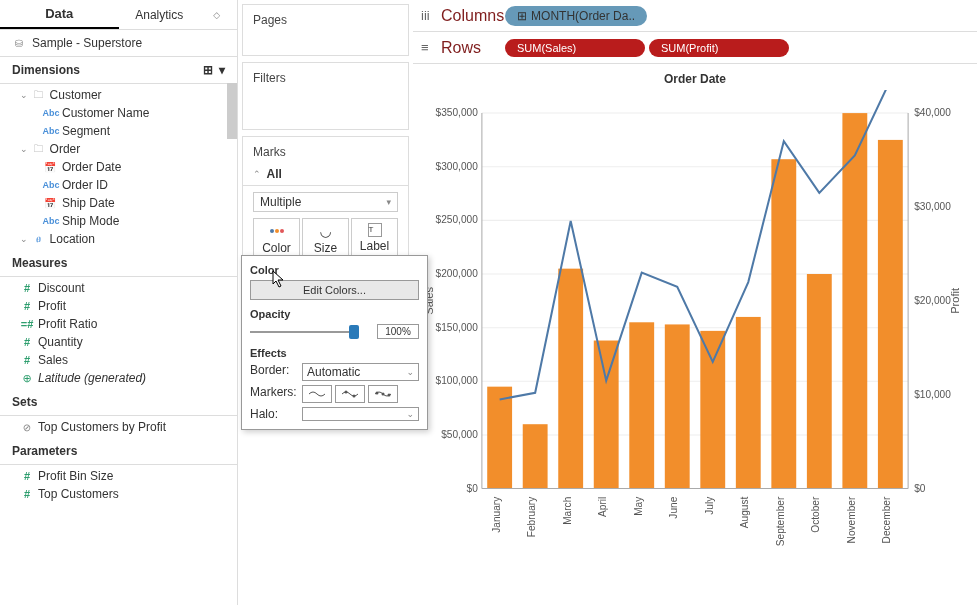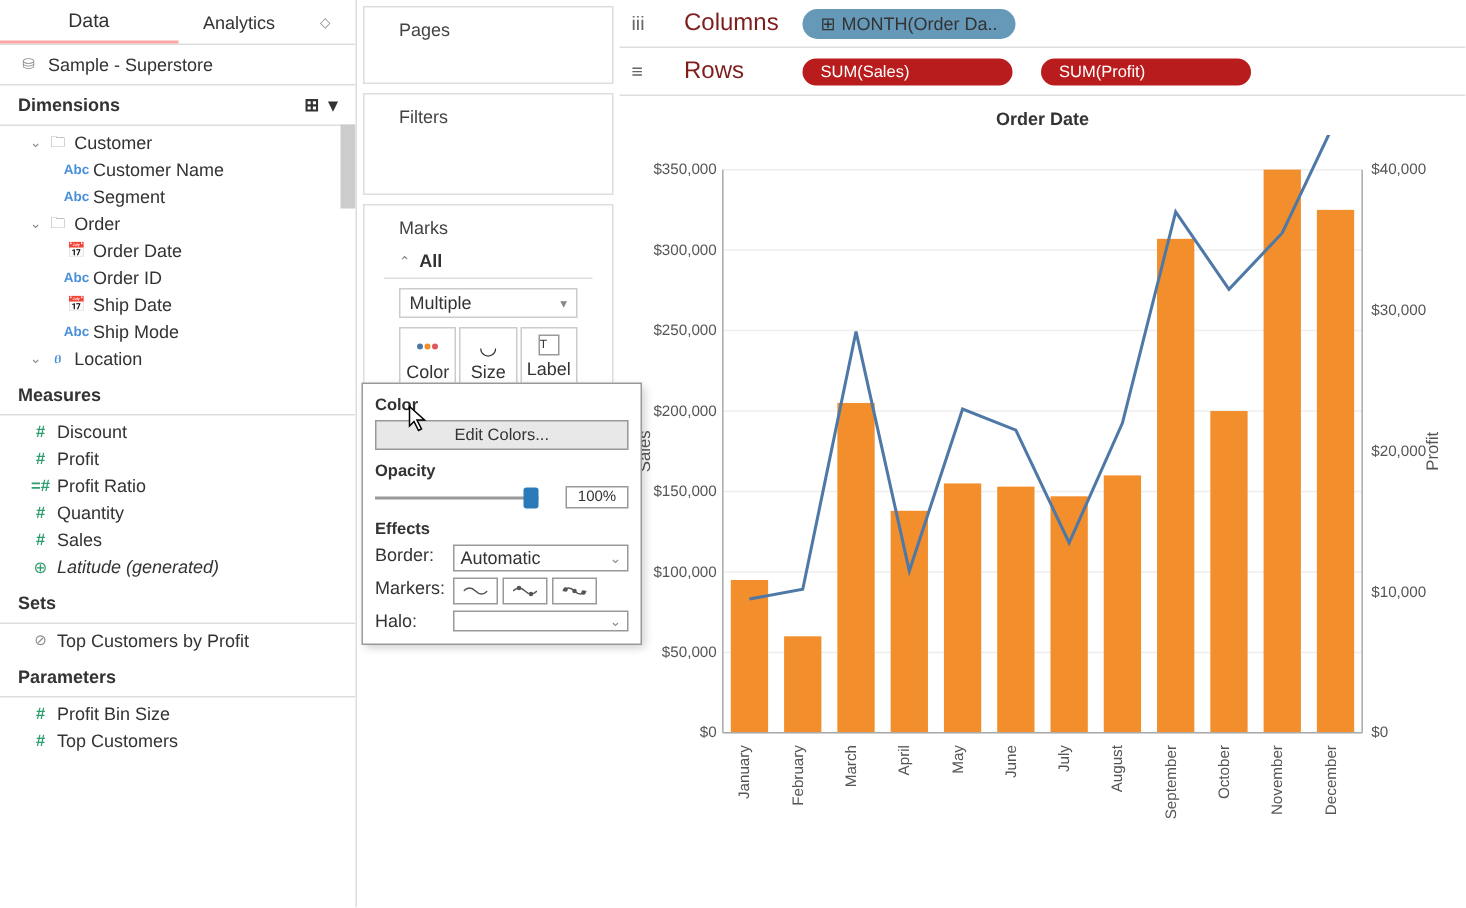--- a/index.html
+++ b/index.html
@@ -1,36 +1,36 @@
 <!DOCTYPE html>
 <html><head>
 <meta charset="utf-8">
 <style>
 *{box-sizing:border-box;margin:0;padding:0;font-family:-apple-system,BlinkMacSystemFont,"Segoe UI",Arial,sans-serif;font-size:12px;color:#333}
 body{width:977px;height:605px;background:#fff;display:flex;overflow:hidden}
 .left-panel{width:238px;border-right:1px solid #ddd;display:flex;flex-direction:column}
 .tabs{display:flex;height:30px;border-bottom:1px solid #ddd}
 .tab{flex:1;display:flex;align-items:center;justify-content:center;cursor:pointer;font-size:13px}
-.tab.active{font-weight:normal;border-bottom:2px solid #fca5a5}
+.tab.active{font-weight:bold;border-bottom:2px solid #000000}
 .datasource{padding:6px 12px;display:flex;align-items:center;gap:6px;border-bottom:1px solid #ddd;font-size:12px}
 .section-hdr{padding:6px 12px;font-weight:bold;font-size:13px;border-bottom:1px solid #ddd;display:flex;align-items:center;justify-content:space-between}
 .tree{padding:2px 0}
 .tree-row{display:flex;align-items:center;padding:2px 8px;gap:4px;cursor:default;font-size:12px}
 .indent1{padding-left:20px}
 .indent2{padding-left:44px}
 .icon-sm{width:14px;height:14px;display:inline-flex;align-items:center;justify-content:center;font-size:10px;color:#888}
 .icon-abc{color:#4a90d9;font-size:9px;font-weight:bold}
 .icon-hash{color:#2e9e6e;font-weight:bold;font-size:11px}
 .icon-globe{color:#2e9e6e;font-size:11px}
 .icon-folder{color:#888}
 .icon-cal{color:#4a90d9}
 .italic{font-style:italic}
 .left-scroll-area{position:relative;flex:1;overflow:hidden}
 .middle-panel{width:175px;display:flex;flex-direction:column;padding:4px;gap:6px}
-.card{border:1px solid #ddd;padding:8px 23px;position:relative}
+.card{border:1px solid #ddd;padding:8px 10px;position:relative}
 .card-title{font-size:12px;color:#444}
 .marks-all{display:flex;align-items:center;gap:6px;padding:4px 2px;border-bottom:1px solid #ddd;margin:4px -10px 6px -10px;padding-left:10px}
 .dropdown{width:100%;border:1px solid #ccc;padding:2px 6px;font-size:12px;background:#fff;display:flex;justify-content:space-between;align-items:center}
 .mark-buttons{display:flex;gap:2px;margin-top:6px}
 .mark-btn{flex:1;border:1px solid #ccc;display:flex;flex-direction:column;align-items:center;padding:4px 0;gap:2px;font-size:10px;background:#fff}
 .mark-icon{font-size:14px;height:16px;display:flex;align-items:center}
 .color-dots{display:flex;gap:1px}
 .color-dot{width:4px;height:4px;border-radius:50%}
 .popup{position:absolute;top:-2px;left:-2px;right:-20px;background:#fff;border:1px solid #999;box-shadow:2px 2px 6px rgba(0,0,0,0.2);padding:8px;z-index:10}
 .popup-section{margin-bottom:8px}
@@ -39,21 +39,21 @@
 .slider-row{display:flex;align-items:center;gap:18px;margin-top:4px}
 .slider-track{flex:1;height:2px;background:#999;position:relative}
 .slider-handle{position:absolute;right:0;top:-6px;width:10px;height:14px;background:#2a7ab9;border-radius:2px}
 .slider-val{border:1px solid #999;padding:1px 4px;font-size:10px;width:42px;text-align:center}
 .effects-row{display:flex;align-items:flex-start;gap:6px;margin-top:4px;font-size:11px}
 .effects-row label{width:46px}
 .mini-select{flex:1;border:1px solid #999;padding:1px 4px;font-size:10px;background:#fff;display:flex;justify-content:space-between;align-items:center}
 .marker-btns{display:flex;gap:3px}
 .marker-btn{border:1px solid #999;padding:2px 6px;font-size:10px;background:#fff;line-height:1;display:flex;align-items:center;height:18px}
 .right-panel{flex:1;display:flex;flex-direction:column}
-.shelf-row{display:flex;align-items:center;padding:4px 8px;gap:19px;border-bottom:1px solid #ddd;height:32px}
+.shelf-row{display:flex;align-items:center;padding:4px 8px;gap:4px;border-bottom:1px solid #ddd;height:32px}
 .shelf-icon{width:16px;display:flex;align-items:center;font-size:13px;color:#666}
 .shelf-label{width:60px;font-size:16px;color:#7f1d1d}
 .pill{border-radius:10px;padding:3px 12px;font-size:11px;color:#fff;display:flex;align-items:center;gap:4px}
 .pill-blue{background:#6699b8}
 .pill-green{background:#b91c1c}
 .chart-area{flex:1;position:relative;padding:8px 8px 0 8px}
 .chart-title{text-align:center;font-size:12px;font-weight:bold;margin-bottom:4px}
 svg.chart{width:100%;height:calc(100% - 20px)}
 .axis-text{font-size:10px;fill:#555}
 .axis-label{font-size:11px;fill:#555}

